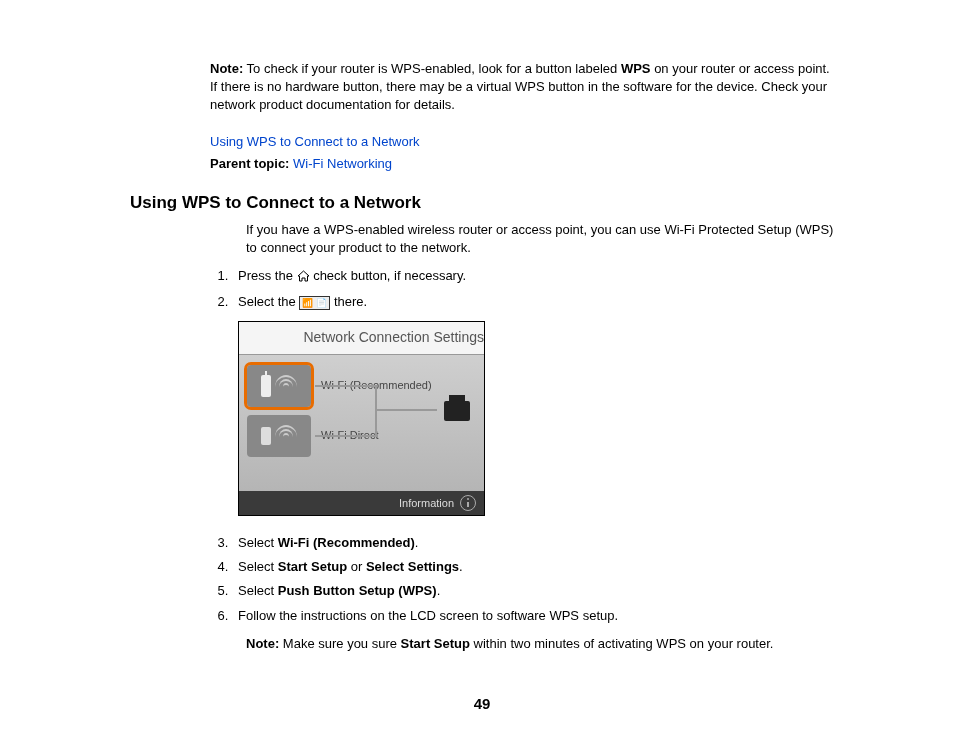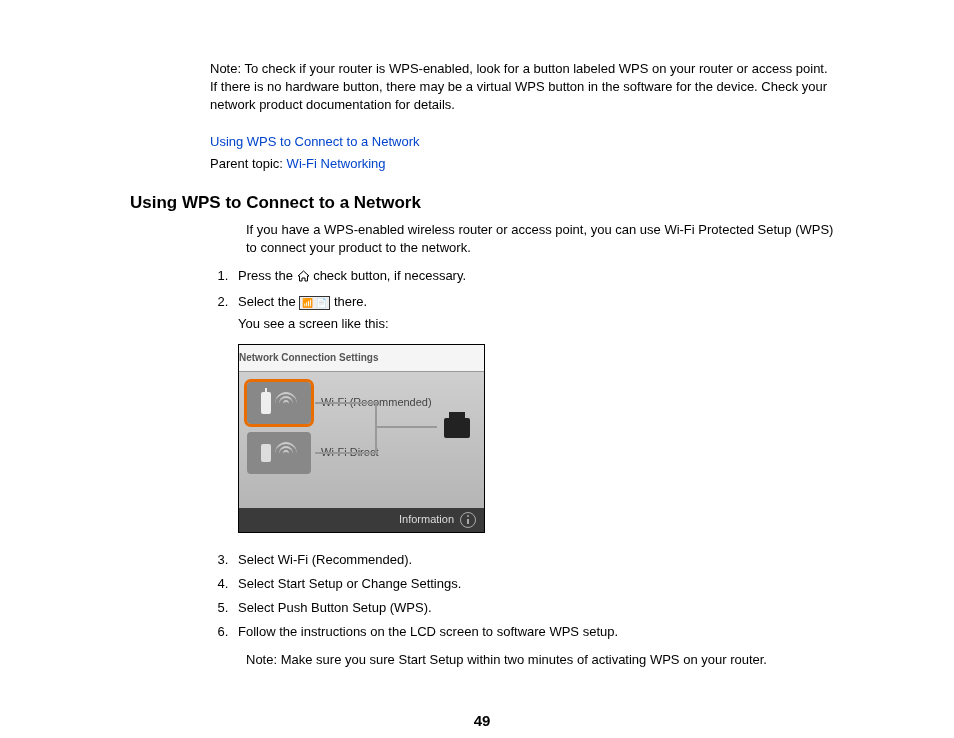--- a/index.html
+++ b/index.html
@@ -23,25 +23,24 @@
   .figure {
     margin: 10px 0 18px 108px;
     border: 1px solid #000;
     width: 245px;
     background: #a0a0a0;
     position: relative;
   }
   .fig-title-bar {
     background: #f5f5f5;
     color: #555;
-    text-align: left;
-    font-size: 10px;
+    text-align: right;
+    font-size: 14px;
     padding: 6px 0;
     border-bottom: 1px solid #999;
-    font-weight: bold;
   }
   .fig-body {
     background: linear-gradient(#cfcfcf,#b5b5b5);
     padding: 10px 8px 6px 8px;
     position: relative;
     height: 120px;
   }
   .opt-row { display:flex; align-items:center; margin-bottom:8px; }
   .opt-box {
     width: 64px; height: 42px;
@@ -58,29 +57,29 @@
   .wifi-arc span{position:absolute;border:2px solid #ccc;border-bottom:none;border-left:none;border-right:none;border-radius:50%;}
   .wifi-arc .a1{width:22px;height:22px;top:0;left:0;}
   .wifi-arc .a2{width:14px;height:14px;top:4px;left:4px;}
   .wifi-arc .a3{width:6px;height:6px;top:8px;left:8px;}
   .phone-icon{width:10px;height:18px;background:#ddd;border-radius:2px;}
   .conn-line{position:absolute;background:#999;}
   .printer-box{position:absolute;right:14px;top:46px;width:26px;height:20px;background:#222;border-radius:2px;}
   .printer-box::before{content:"";position:absolute;top:-6px;left:5px;width:16px;height:6px;background:#222;}
   .fig-footer{
     background:#3a3a3a;color:#ddd;font-size:11px;
-    display:flex;justify-content:flex-end;align-items:center;
+    display:flex;justify-content:flex-end;align-items:flex-end;
     padding:4px 8px;gap:6px;
   }
   .info-icon{width:14px;height:14px;border:1px solid #aaa;border-radius:50%;position:relative;}
   .info-icon::after{content:"";position:absolute;left:6px;top:2px;width:2px;height:2px;background:#aaa;border-radius:50%;}
   .info-icon::before{content:"";position:absolute;left:6px;top:6px;width:2px;height:5px;background:#aaa;}
   .home-icon{display:inline-block;vertical-align:-2px;}
   .settings-icon{display:inline-block;border:1px solid #333;padding:0 2px;font-size:9px;vertical-align:middle;background:#eee;}
-  b{font-weight:normal;}
+  b{font-weight:bold;}
   .page-num{text-align:center;font-size:15px;font-weight:bold;margin-top:40px;}
 </style>
 </head>
 <body>
 
 <div class="note-block">
   <b>Note:</b><span> To check if your router is WPS-enabled, look for a button labeled </span><b>WPS</b><span> on your router or access point. If there is no hardware button, there may be a virtual WPS button in the software for the device. Check your network product documentation for details.</span>
 </div>
 
 <div class="link-line">
@@ -95,21 +94,20 @@
 <div class="intro-para">If you have a WPS-enabled wireless router or access point, you can use Wi-Fi Protected Setup (WPS) to connect your product to the network.</div>
 
 <ol class="steps">
   <li>
     <span>Press the </span><span class="home-icon"><svg width="13" height="12" viewBox="0 0 13 12">
           <path d="M6.5 1 L12 6 L10.5 6 L10.5 11 L8 11 L8 8 L5 8 L5 11 L2.5 11 L2.5 6 L1 6 Z" fill="none" stroke="#000" stroke-width="1"></path>
         </svg></span><span> check button, if necessary.</span>
   </li>
   <li>
     <span>Select the </span><span class="settings-icon">📶 📄</span><span> there.</span>
-    <div class="subtext">You see a screen like this:</div>
   </li>
 </ol>
 
 <div class="figure">
   <div class="fig-title-bar">Network Connection Settings</div>
   <div class="fig-body">
     <div class="opt-row">
       <div class="opt-box selected">
         <div class="router-icon"></div>
         <div class="wifi-arc">
@@ -142,21 +140,21 @@
     <span>Information</span>
     <span class="info-icon"></span>
   </div>
 </div>
 
 <ol class="steps" start="3">
   <li>
     <span>Select </span><b>Wi-Fi (Recommended)</b><span>.</span>
   </li>
   <li>
-    <span>Select </span><b>Start Setup</b><span> or </span><b>Change Settings</b><span>.</span>
+    <span>Select </span><b>Start Setup</b><span> or </span><b>Select Settings</b><span>.</span>
   </li>
   <li>
     <span>Select </span><b>Push Button Setup (WPS)</b><span>.</span>
   </li>
   <li>Follow the instructions on the LCD screen to software WPS setup.</li>
 </ol>
 
 <div class="intro-para">
   <b>Note:</b><span> Make sure you sure </span><b>Start Setup</b><span> within two minutes of activating WPS on your router.</span>
 </div>

